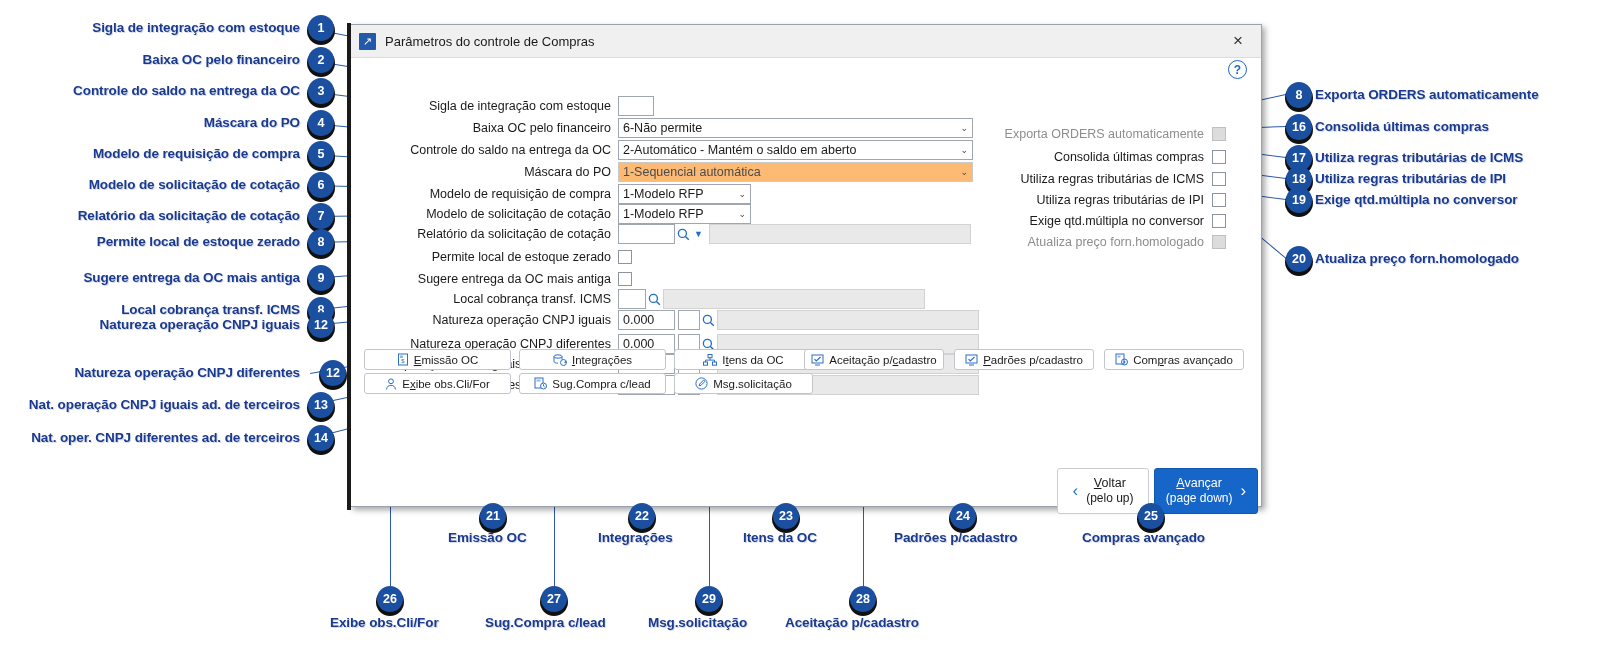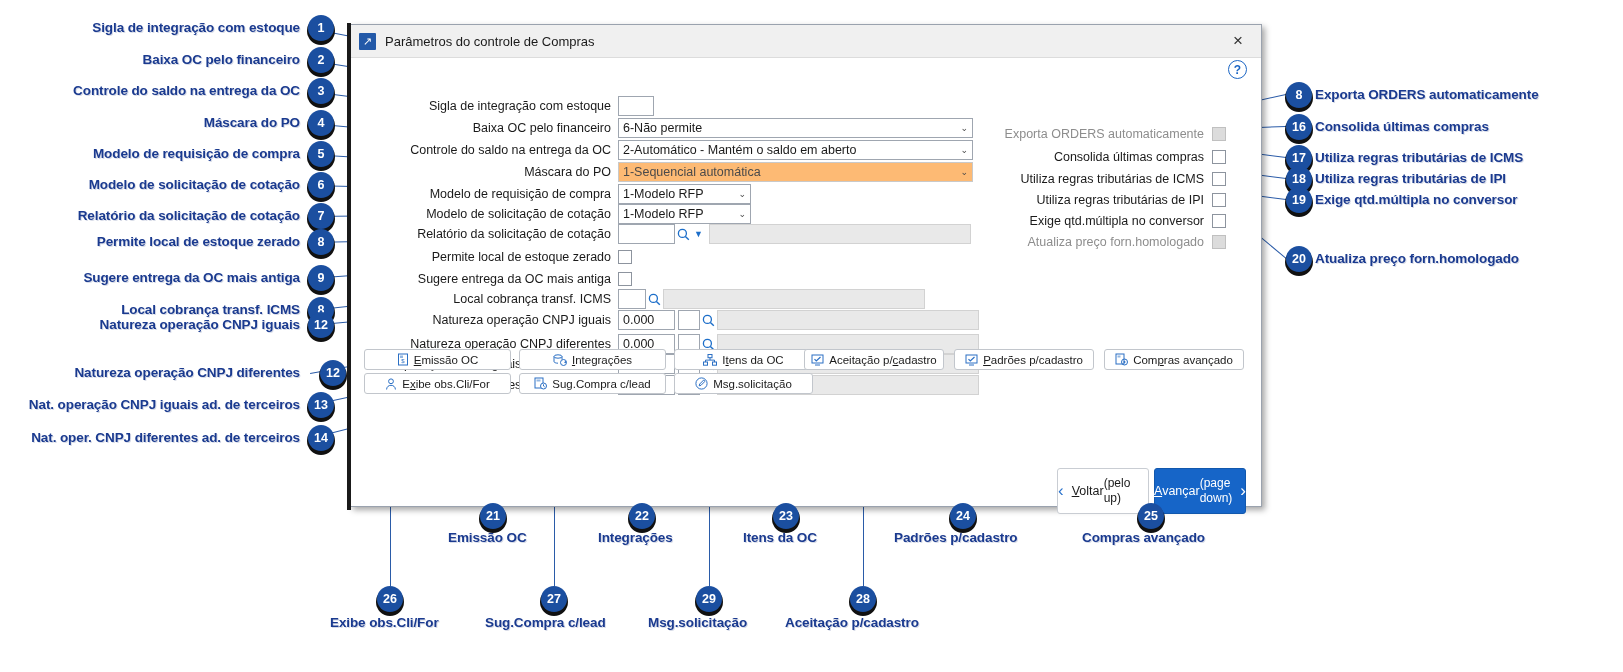--- a/index.html
+++ b/index.html
@@ -133,21 +133,21 @@
   .abtn u{text-decoration:underline;}
 
   
   .navbtn{
     position:absolute;box-sizing:border-box;height:46px;
     border:1px solid #c9cdd3;background:#fff;border-radius:3px;
     display:flex;align-items:center;justify-content:center;gap:8px;
     font-size:12.5px;color:#1a1a1a;
   }
   .navbtn.primary{background:#1665c8;border-color:#1258ad;color:#ffffff;}
-  .nav-txt{display:flex;align-items:center;line-height:15px;}
+  .nav-txt{display:flex;flex-direction:column;align-items:center;line-height:15px;}
   .chev{font-size:17px;font-weight:300;color:#2a72cc;}
   .navbtn.primary .chev{color:#ffffff;}
 </style>
 </head>
 <body>
 
 <div id="leaders">
     <div class="leader" style="left: 310px; top: 28px; width: 305.555px; transform: rotate(10.9422deg);"></div>
     <div class="leader" style="left: 310px; top: 60px; width: 301.684px; transform: rotate(8.96275deg);"></div>
     <div class="leader" style="left: 310px; top: 91px; width: 300.413px; transform: rotate(7.26695deg);"></div>
@@ -508,21 +508,21 @@
         </div>
       </div>
     <div id="nav-row">
         <div class="navbtn" style="left: 706px; top: 388px; width: 92px;">
           <span class="chev">‹</span>
           <span class="nav-txt">
             <span><u>V</u>oltar</span>
             <span style="font-size: 12px;">(pelo up)</span>
           </span>
         </div>
-        <div class="navbtn primary" style="left: 803px; top: 388px; width: 92px;">
+        <div class="navbtn primary" style="left: 803px; top: 388px; width: 104px;">
           <span class="nav-txt">
             <span><u>A</u>vançar</span>
             <span style="font-size: 12px;">(page down)</span>
           </span>
           <span class="chev">›</span>
         </div>
       </div>
   </div>
 </div>
 

